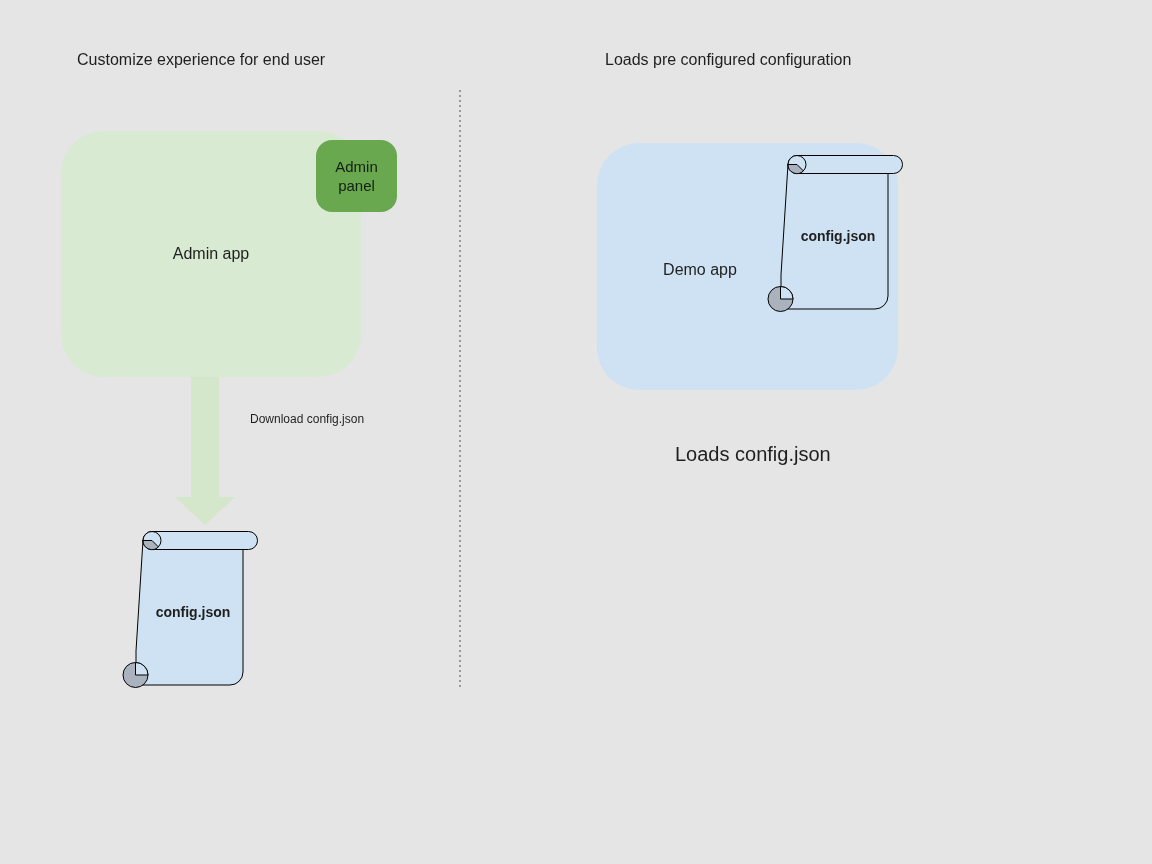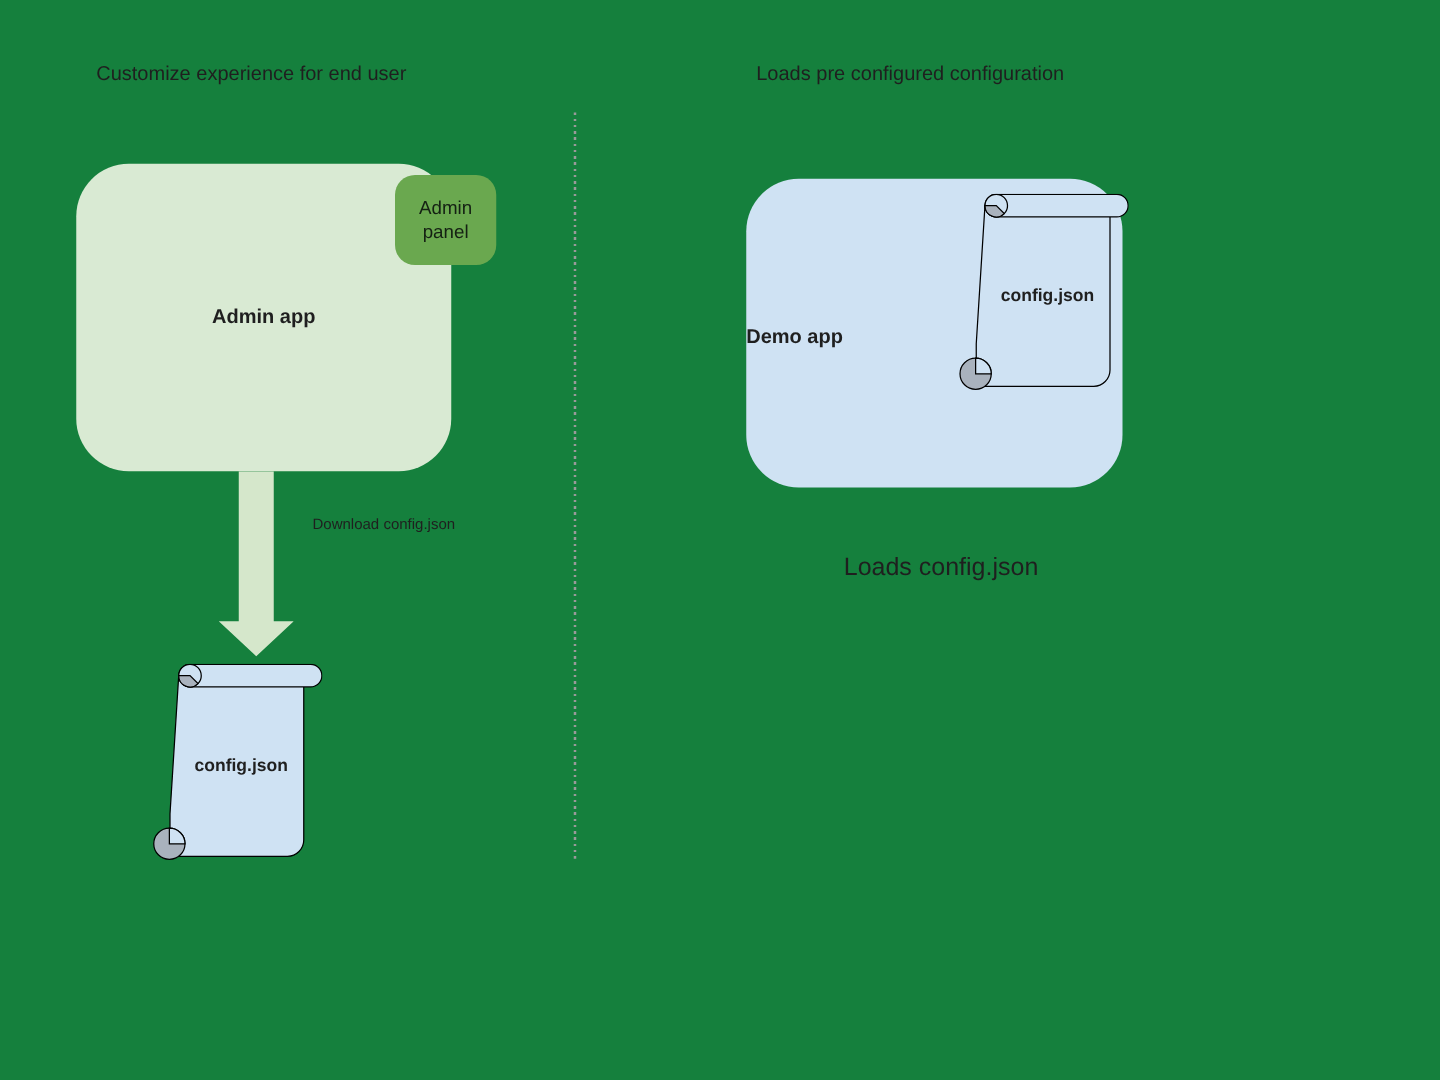--- a/index.html
+++ b/index.html
@@ -11,21 +11,21 @@
     --divider-gray:#9a9a9a;
     --stroke-black:#000000;
     --text:#1f1f1f;
   }
   *{margin:0;padding:0;box-sizing:border-box;}
   html,body{background:#ffffff;}
   body{font-family:"Liberation Sans",sans-serif;color:var(--text);}
   .canvas{
     position:relative;
     width:1152px;height:864px;
-    background:#15803d;
+    background:#e5e5e5;
     overflow:hidden;
   }
   .abs{position:absolute;}
   .section-title{
     font-size:16px;
     line-height:19px;
     color:var(--text);
     white-space:nowrap;
   }
   .app-box{
@@ -47,24 +47,23 @@
     display:flex;align-items:center;justify-content:center;
     text-align:center;
     font-size:15px;line-height:19px;
     color:#142013;
     padding:4px;
     margin-left:36px;
   }
   .box-label{
     font-size:16px;line-height:20px;color:var(--text);
     white-space:nowrap;
-    font-weight:bold;
   }
   .admin-label{left:61px;top:244px;width:300px;text-align:center;}
-  .demo-label{left:597px;top:260px;width:206px;}
+  .demo-label{left:597px;top:260px;width:206px;text-align:center;}
   .arrow-label{
     left:250px;top:408px;width:124px;
     font-size:12px;line-height:22px;color:var(--text);
   }
   .caption{
     left:627px;top:444px;
     font-size:20px;line-height:20px;color:var(--text);
     white-space:nowrap;
     margin-left:48px;
   }

